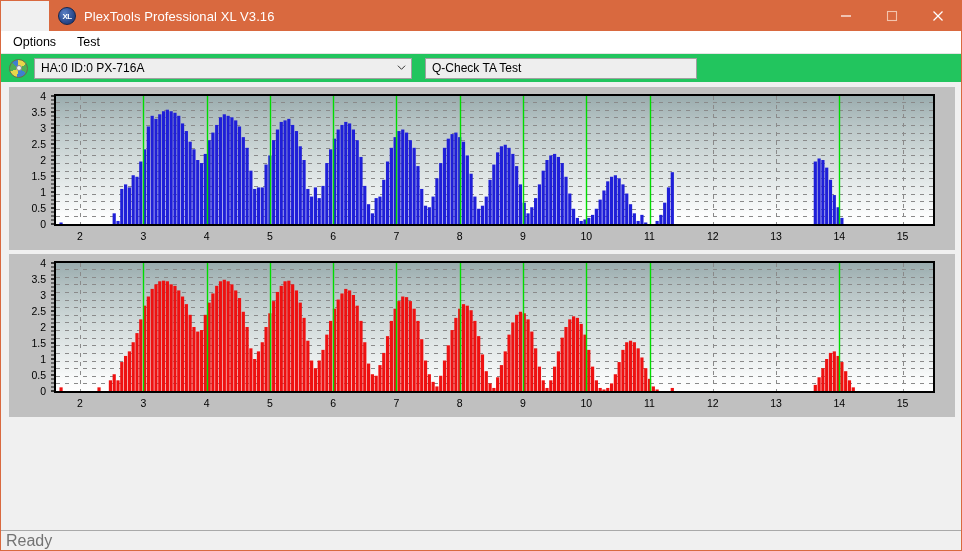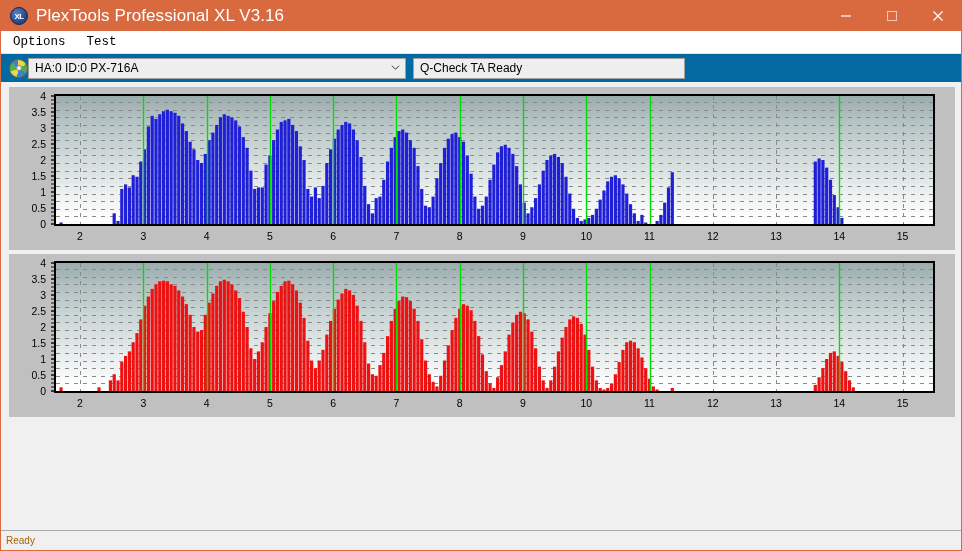--- a/index.html
+++ b/index.html
@@ -16,33 +16,34 @@
     box-sizing:border-box;
     background:#f0f0f0;
     display:flex;flex-direction:column;
   }
   
   .titlebar{
     height:30px;min-height:30px;
     background:#d9693f;
     display:flex;align-items:center;
     position:relative;
+    margin-left:48px;
   }
   .title-icon{
     width:18px;height:18px;border-radius:50%;
     margin-left:9px;margin-right:8px;
     background:radial-gradient(circle at 35% 32%, #5a7fc4 0%, #2a4a8d 60%, #16306a 100%);
     border:1px solid #12264f;
     box-sizing:border-box;
     display:flex;align-items:center;justify-content:center;
     font-size:8px;font-weight:bold;color:#fff;
     letter-spacing:-0.5px;
   }
   .title-text{
-    color:#ffffff;font-size:17px;
+    color:#ffffff;font-size:13px;
     letter-spacing:0.1px;
   }
   .win-btns{position:absolute;right:0;top:0;height:30px;display:flex;}
   .win-btn{
     width:46px;height:30px;
     display:flex;align-items:center;justify-content:center;
     color:#fff;font-size:13px;
     cursor:default;
   }
   .win-btn svg{display:block;}
@@ -51,29 +52,28 @@
     height:22px;min-height:22px;
     background:#ffffff;
     display:flex;align-items:center;
     padding-left:8px;
     border-bottom:0;
   }
   .menu-item{
     font-size:12.5px;color:#000;
     padding:2px 9px 2px 4px;margin-right:8px;
     cursor:default;
-    font-family:Liberation Mono, monospace;
   }
   
   .toolbar{
     height:28px;min-height:28px;
-    background:#0369a1;
+    background:#22c55e;
     display:flex;align-items:center;
     padding:0 8px;
-    gap:0;
+    gap:6px;
     border-top:1px solid #e4e4e4;
   }
   .disc-icon{
     width:19px;height:19px;border-radius:50%;
     background:
       conic-gradient(from 0deg, #e8d64a 0deg 60deg, #4fae54 60deg 120deg,
                      #3f7fd0 120deg 190deg, #e8d64a 190deg 250deg,
                      #4fae54 250deg 310deg, #3f7fd0 310deg 360deg);
     border:1px solid #6b6b4a;
     box-sizing:border-box;
@@ -168,21 +168,21 @@
   
   .statusbar{
     height:20px;min-height:20px;
     background:#f0f0f0;
     border-top:1px solid #a9a9a9;
     display:flex;align-items:center;
     padding-left:5px;
     box-sizing:border-box;
   }
   .status-text{
-    font-size:10px;color:#a16207;
+    font-size:16px;color:#737373;
   }
 </style>
 </head>
 <body>
 
 <div class="window">
 
   <div class="titlebar">
     <div class="title-icon">XL</div>
     <div class="title-text">PlexTools Professional XL V3.16</div>
@@ -213,21 +213,21 @@
 
   <div class="toolbar">
     <div class="disc-icon"></div>
     <div class="combo combo-device">
       <span>HA:0 ID:0  PX-716A</span>
       <svg class="chev" viewBox="0 0 10 10">
           <polyline points="1,3 5,7 9,3" fill="none" stroke="#333" stroke-width="1.1"></polyline>
         </svg>
     </div>
     <div class="combo combo-test">
-      <span>Q-Check TA Ready</span>
+      <span>Q-Check TA Test</span>
 
     </div>
   </div>
 
   <div class="charts">
 
     <div class="chart-panel top">
       <div class="ylabels" id="yaxis0">
           <div class="ylab" style="top: 130px;">0</div>
           <div class="ylab" style="top: 114px;">0.5</div>

